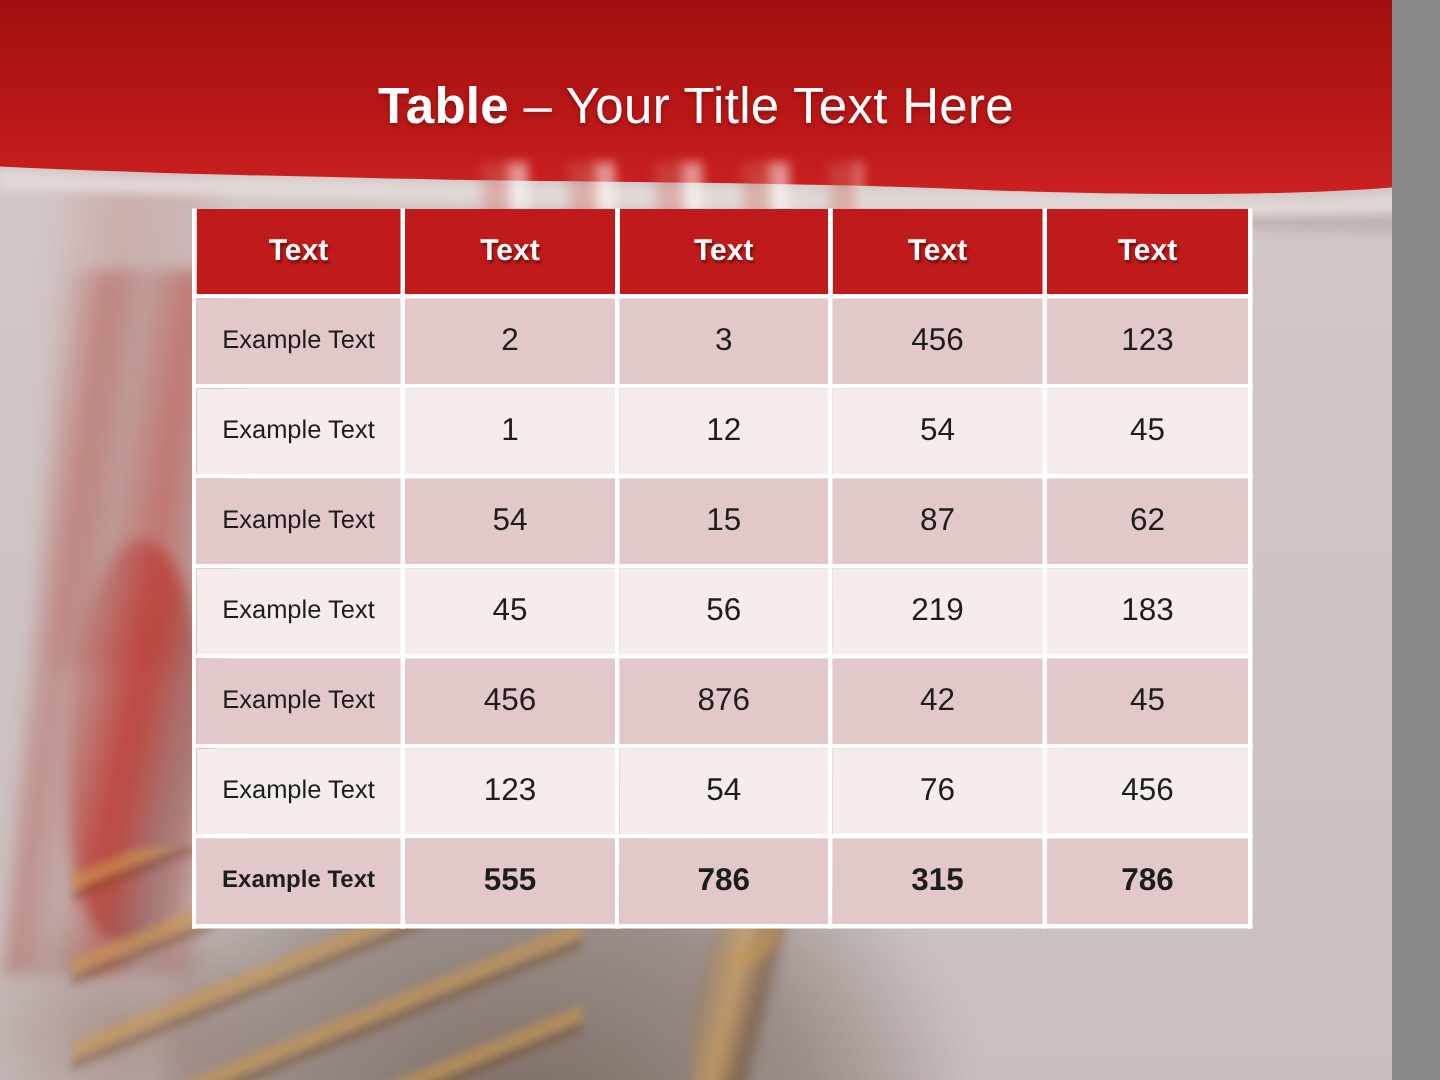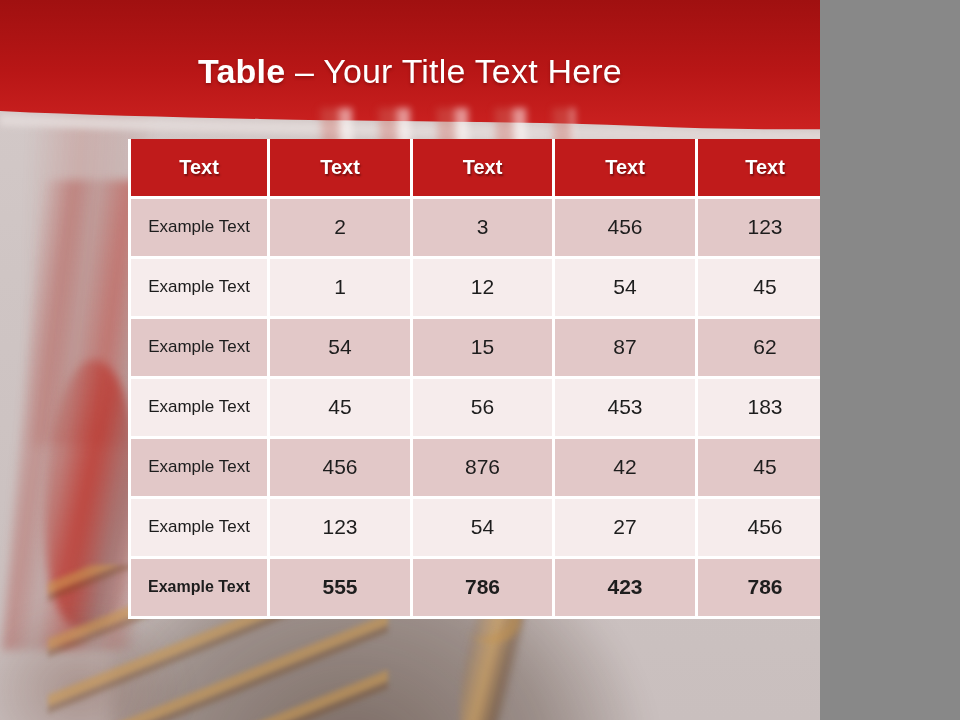--- a/index.html
+++ b/index.html
@@ -1,17 +1,17 @@
 <!DOCTYPE html>
 <html style="--band-red-top: #A01010; --band-red-mid: #B81616; --band-red-bottom: #CB2120; --header-cell-red: #C01B1B; --row-odd: #E2C8C8; --row-even: #F6ECEC; --grid-white: #FFFFFF; --text-dark: #1D1D1D; --background-base: #CFC5C4;"><head>
 <meta charset="utf-8">
 <style>
   html,body{margin:0;padding:0;background:#888;}
   .slide{
-    position:relative;width:820px;height:720px;overflow:hidden;
+    position:relative;width:928px;height:720px;overflow:hidden;
     font-family:"Liberation Sans",sans-serif;
     background:var(--background-base,#CFC5C4);
   }
   .slide *{box-sizing:border-box;}
   .layer{position:absolute;pointer-events:none;}
 
   
   .bg-base{inset:0;background:linear-gradient(180deg,#d4cac9 0%,#cfc5c4 38%,#c9bfbe 100%);}
   .bg-red-wash{left:30px;top:115px;width:120px;height:330px;
     background:linear-gradient(94deg,rgba(170,50,40,0) 0%,rgba(172,45,35,.16) 35%,rgba(140,25,18,.10) 65%,rgba(170,50,40,0) 100%);
@@ -156,40 +156,40 @@
           <td class="label">Example Text</td>
           <td class="num">54</td>
           <td class="num">15</td>
           <td class="num">87</td>
           <td class="num">62</td>
         </tr>
         <tr>
           <td class="label">Example Text</td>
           <td class="num">45</td>
           <td class="num">56</td>
-          <td class="num">453</td>
+          <td class="num">219</td>
           <td class="num">183</td>
         </tr>
         <tr>
           <td class="label">Example Text</td>
           <td class="num">456</td>
           <td class="num">876</td>
           <td class="num">42</td>
           <td class="num">45</td>
         </tr>
         <tr>
           <td class="label">Example Text</td>
           <td class="num">123</td>
           <td class="num">54</td>
-          <td class="num">27</td>
+          <td class="num">76</td>
           <td class="num">456</td>
         </tr>
         <tr class="emphasis">
           <td class="label">Example Text</td>
           <td class="num">555</td>
           <td class="num">786</td>
-          <td class="num">423</td>
+          <td class="num">315</td>
           <td class="num">786</td>
         </tr>
       </tbody>
   </table>
 
 </div>
 
 </body></html>

